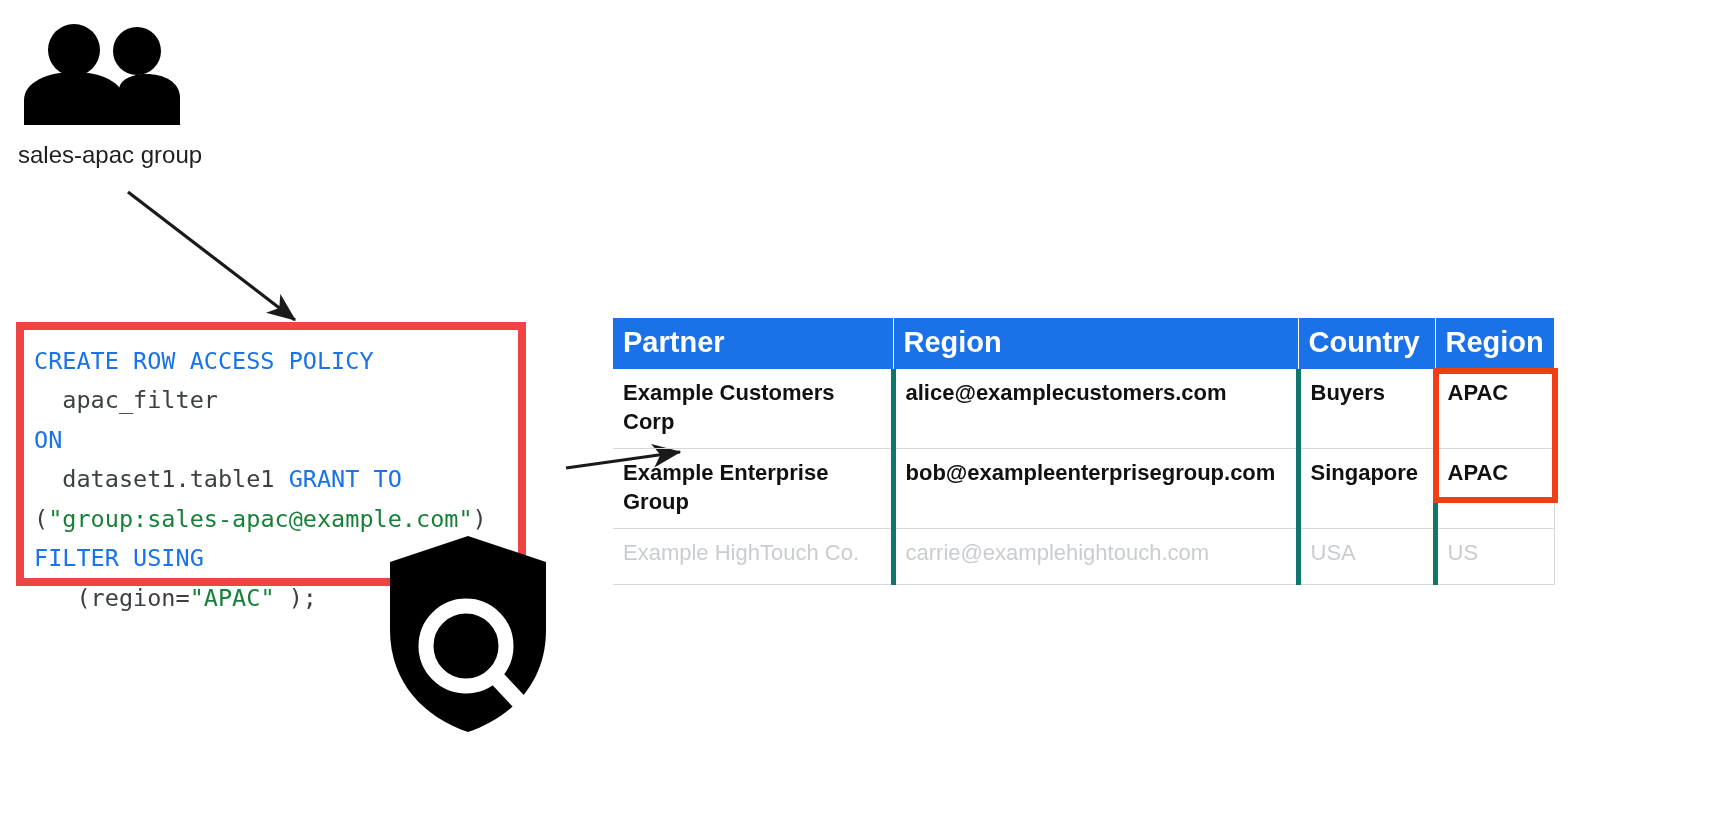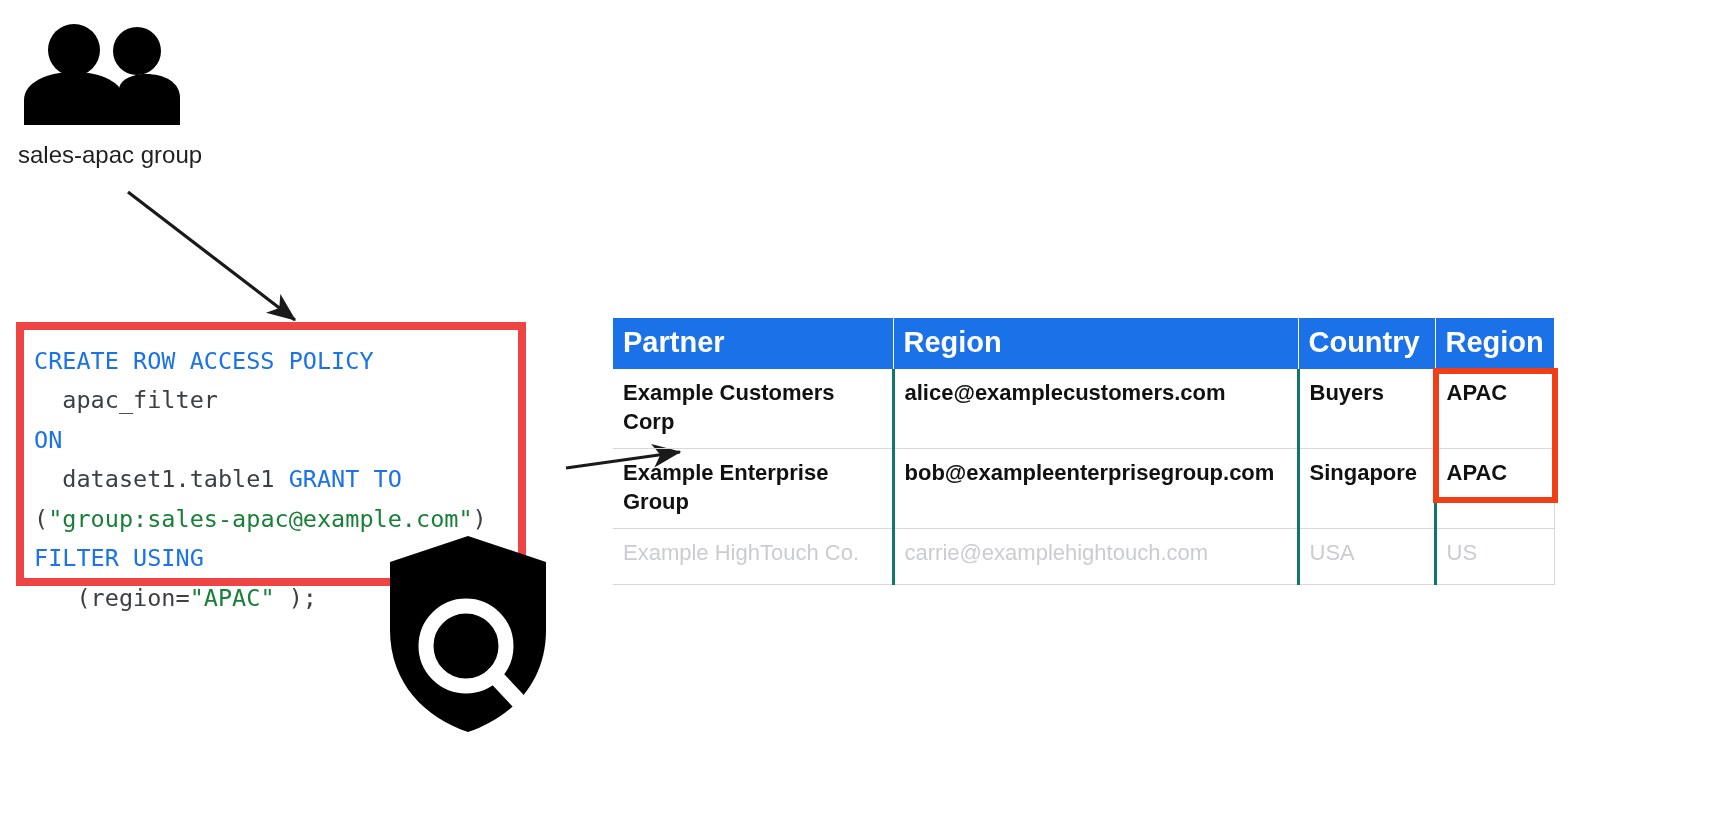--- a/index.html
+++ b/index.html
@@ -107,21 +107,21 @@
     border-right: 1px solid #ffffff;
     box-sizing: border-box;
   }
   table#data-table th:last-child { border-right: none; }
 
   table#data-table td {
     font-size: 22px;
     padding: 10px 10px 12px 10px;
     vertical-align: top;
     border-bottom: 1px solid #d6d8da;
-    border-right: 3px solid #0f766e;
+    border-right: 5px solid #0f766e;
     box-sizing: border-box;
     line-height: 1.3;
   }
   table#data-table td:last-child { border-right: 1px solid #d6d8da; }
   table#data-table tr.row-visible td {
     color: #111111;
     font-weight: bold;
   }
   table#data-table tr.row-hidden td {
     color: #c9ccd1;

